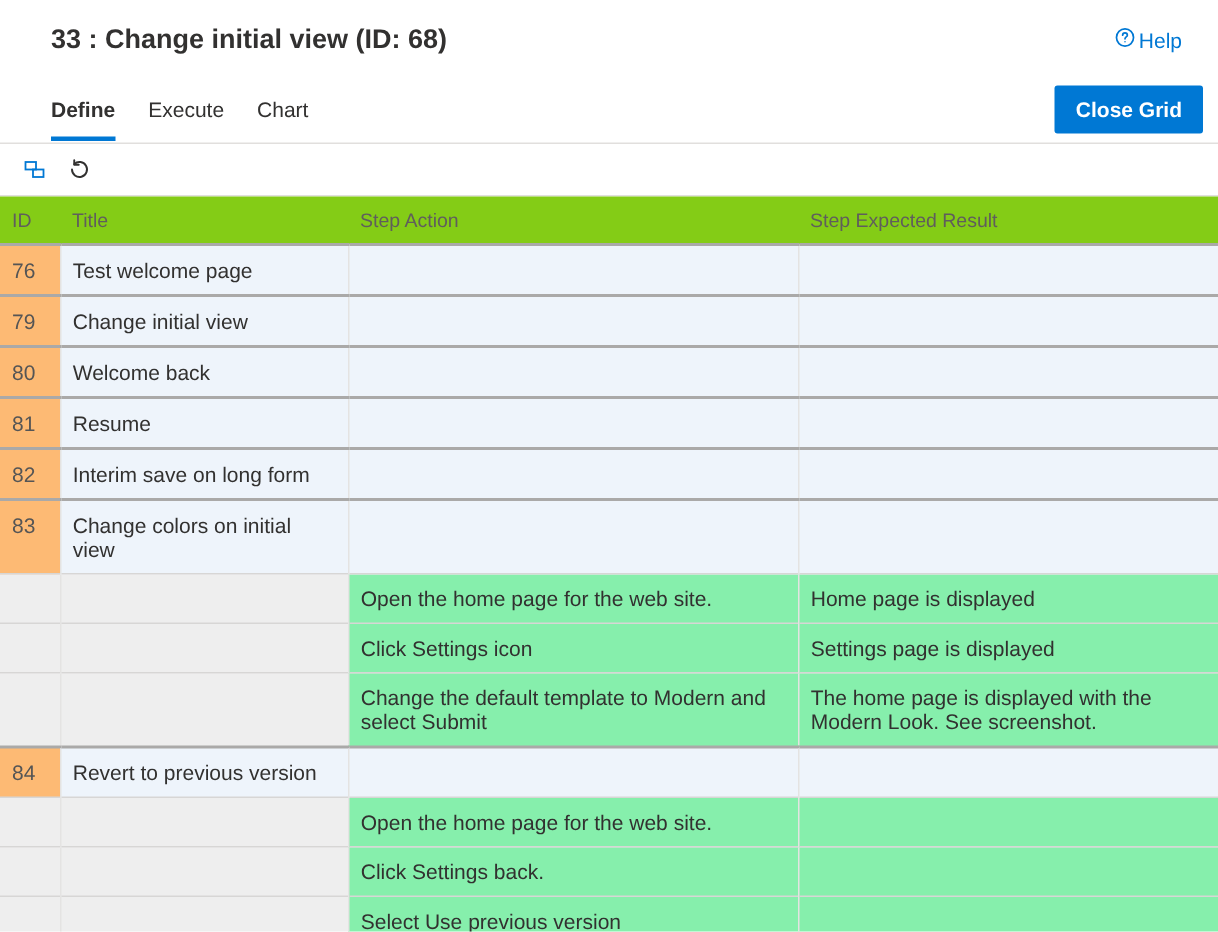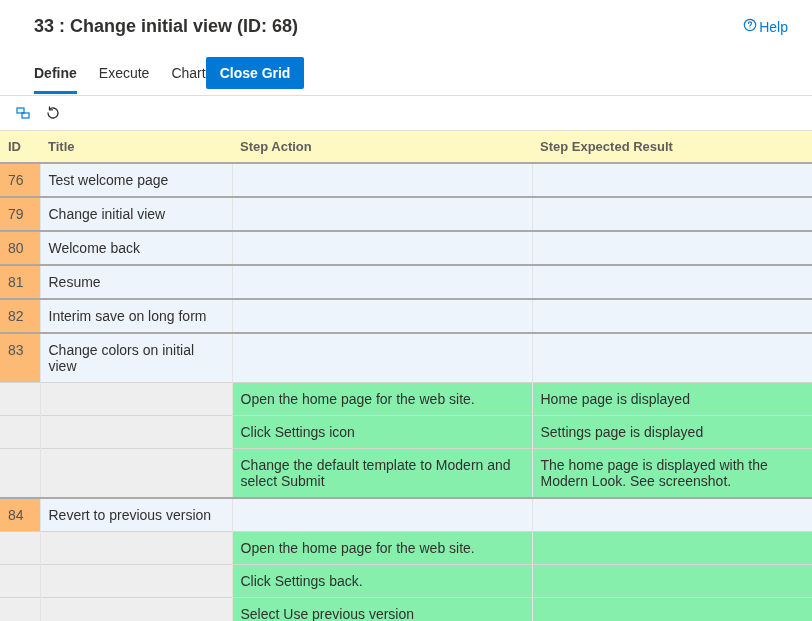--- a/index.html
+++ b/index.html
@@ -28,20 +28,21 @@
     color: #0078d4;
     font-size: 14px;
     display: flex;
     align-items: center;
     gap: 2px;
     cursor: pointer;
   }
   .help-link svg { width: 14px; height: 14px; }
   .tab-row {
     display: flex;
+    justify-content: space-between;
     align-items: center;
     padding: 0 10px 0 34px;
     margin-top: 20px;
     border-bottom: 1px solid #e1dfdd;
   }
   .tabs {
     display: flex;
     gap: 22px;
   }
   .tab {
@@ -82,26 +83,26 @@
     cursor: pointer;
     color: #0078d4;
   }
   .grid {
     width: 100%;
     border-collapse: collapse;
     table-layout: fixed;
   }
   .grid th {
     text-align: left;
-    font-weight: 700;
+    font-weight: 400;
     font-size: 13px;
     color: #605e5c;
     padding: 8px 8px;
     border-bottom: 1px solid #e1dfdd;
-    background: #fef9c3;
+    background: #84cc16;
   }
   .grid td {
     padding: 8px 8px;
     vertical-align: top;
     font-size: 14px;
     color: #323130;
     border-top: 1px solid #d7d6d5;
     border-right: 1px solid #e4e3e2;
   }
   .grid td:last-child { border-right: none; }

